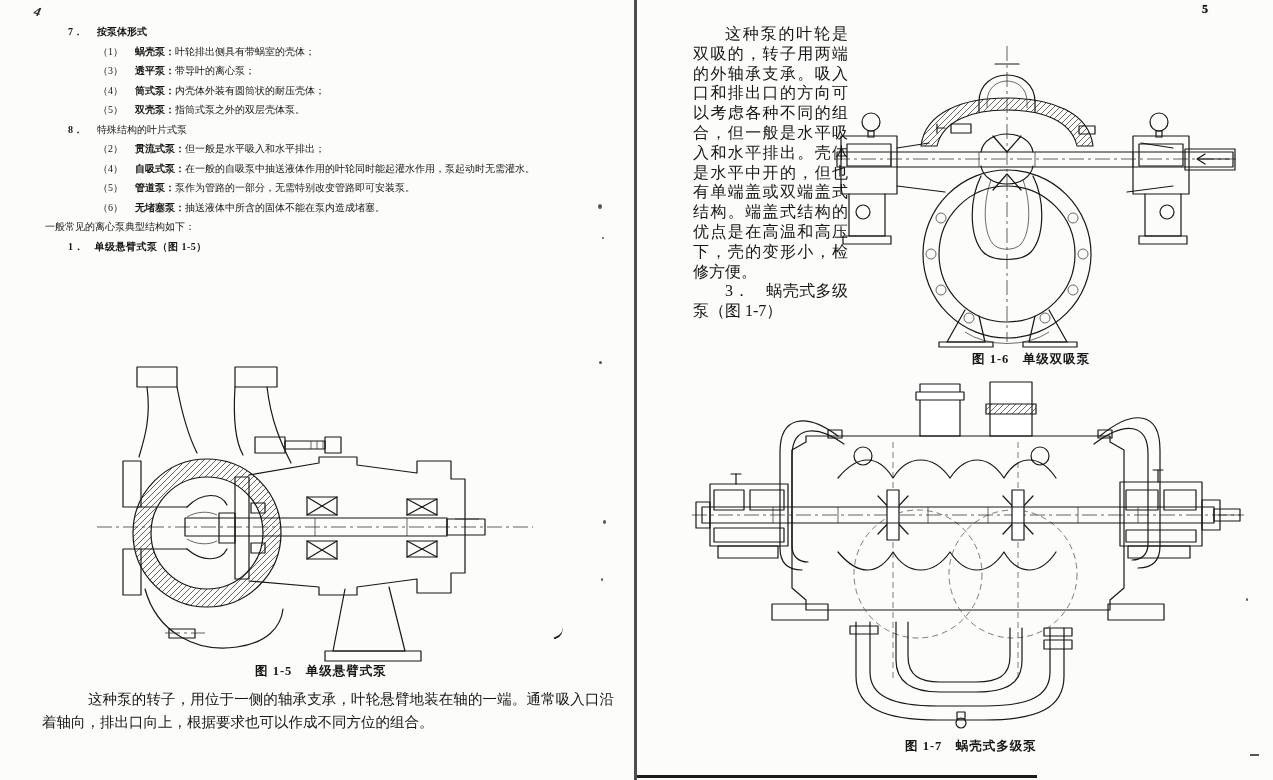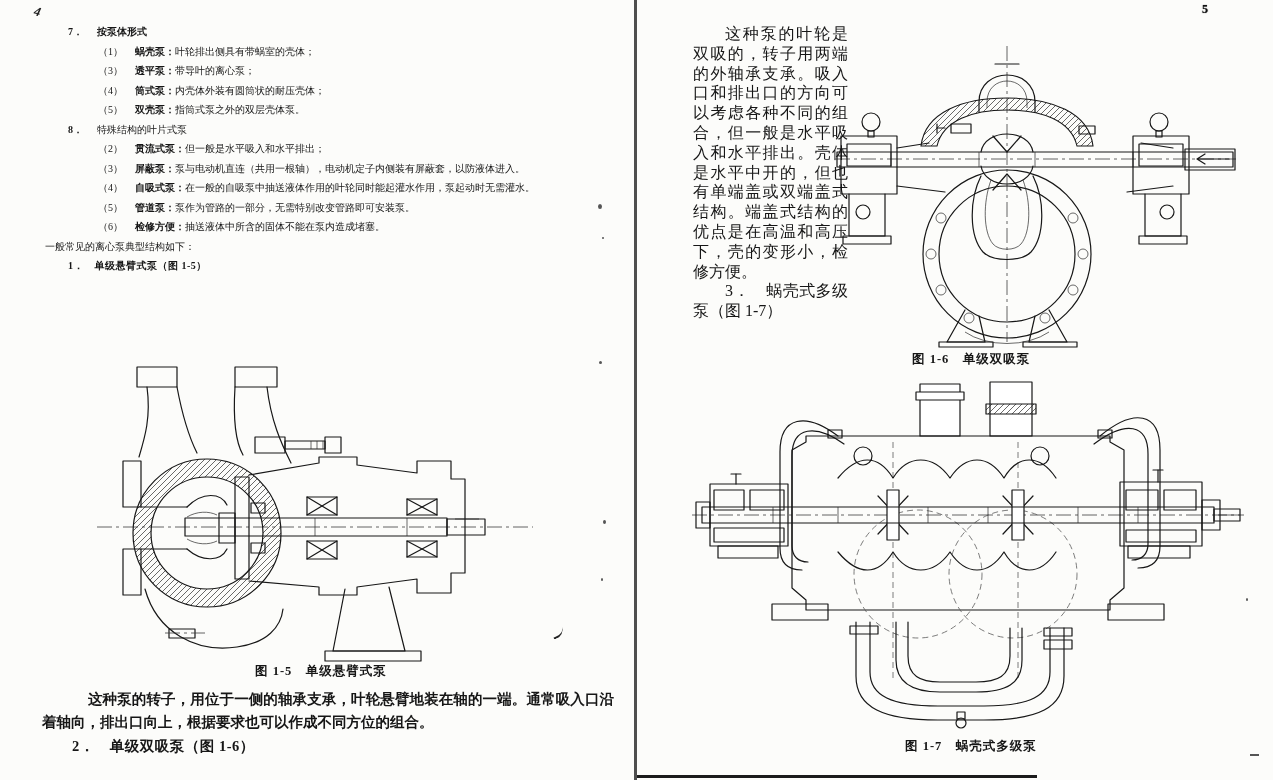--- a/index.html
+++ b/index.html
@@ -65,27 +65,26 @@
         <div class="li"><span class="num">（5）</span><span class="term">双壳泵：</span><span>指筒式泵之外的双层壳体泵。</span></div>
       </div>
     <div class="h">
       <span class="hn">8．</span><span style="font-weight:normal;">特殊结构的叶片式泵</span>
     </div>
     <div class="list">
 
 
         <div class="li"><span class="num">（2）</span><span class="term">贯流式泵：</span><span>但一般是水平吸入和水平排出；</span></div>
 
-        <div class="li"><span class="num">（3）</span><span class="term">屏蔽泵：</span><span>泵与电动机直连（共用一根轴），电动机定子内侧装有屏蔽套，以防液体进入。</span></div>
 
         <div class="li"><span class="num">（4）</span><span class="term">自吸式泵：</span><span>在一般的自吸泵中抽送液体作用的叶轮同时能起灌水作用，泵起动时无需灌水。</span></div>
 
         <div class="li"><span class="num">（5）</span><span class="term">管道泵：</span><span>泵作为管路的一部分，无需特别改变管路即可安装泵。</span></div>
 
-        <div class="li"><span class="num">（6）</span><span class="term">检修方便：</span><span>抽送液体中所含的固体不能在泵内造成堵塞。</span></div>
+        <div class="li"><span class="num">（6）</span><span class="term">无堵塞泵：</span><span>抽送液体中所含的固体不能在泵内造成堵塞。</span></div>
       </div>
     <div class="plain">一般常见的离心泵典型结构如下：</div>
     <div class="numline">1．　单级悬臂式泵（图 1-5）</div>
   </div>
 
   <div class="abs" style="left:85px;top:357px;width:505px;height:308px;">
     <svg width="505" height="308" viewBox="0 0 505 308">
       <defs>
           <pattern id="h5" patternUnits="userSpaceOnUse" width="6" height="6">
             <path d="M0,6 L6,0" stroke="#2a2a2a" stroke-width="0.7"></path>
@@ -153,22 +152,21 @@
       <rect class="ln" x="240" y="294" width="96" height="10" fill="url(#h5)"></rect>
 
       <rect class="ln" x="84" y="272" width="26" height="9" fill="url(#h5)"></rect>
       <line class="cl" x1="80" y1="276" x2="120" y2="276"></line>
     </svg>
   </div>
 
   <div class="abs cap" style="left:255px;top:663px;">图 1-5　单级悬臂式泵</div>
 
   <div class="abs botpara" style="left:42px;top:688px;width:572px;">
-    <div class="para" style="text-indent:46px;font-weight:bold;">这种泵的转子，用位于一侧的轴承支承，叶轮悬臂地装在轴的一端。通常吸入口沿着轴向，排出口向上，根据要求也可以作成不同方位的组合。</div>
-    <div class="numline">2．　单级双吸泵（图 1-6）</div>
+    <div class="para" style="text-indent:46px;">这种泵的转子，用位于一侧的轴承支承，叶轮悬臂地装在轴的一端。通常吸入口沿着轴向，排出口向上，根据要求也可以作成不同方位的组合。</div>
   </div>
 
   <div class="abs rcol" style="left:693px;top:24px;width:155px;">
     <div class="para">这种泵的叶轮是双吸的，转子用两端的外轴承支承。吸入口和排出口的方向可以考虑各种不同的组合，但一般是水平吸入和水平排出。壳体是水平中开的，但也有单端盖或双端盖式结构。端盖式结构的优点是在高温和高压下，壳的变形小，检修方便。</div>
     <div class="para">3．　蜗壳式多级泵（图 1-7）</div>
   </div>
 
   <div class="abs" style="left:833px;top:40px;width:405px;height:308px;">
     <svg width="405" height="308" viewBox="0 0 405 308">
       <defs>
@@ -244,21 +242,21 @@
       <path class="tn" d="M158,140 C150,162 150,192 160,204 C166,211 182,211 188,204 C198,192 198,162 190,140"></path>
 
       <path class="ln" d="M132,270 L114,302 L152,302 L146,276"></path>
       <path class="ln" d="M202,276 L196,302 L234,302 L216,270"></path>
       <rect class="ln" x="106" y="302" width="54" height="5" fill="#fff"></rect>
       <rect class="ln" x="190" y="302" width="54" height="5" fill="#fff"></rect>
       <path class="tn" d="M132,292 A56,34 0 0 0 216,292"></path>
     </svg>
   </div>
 
-  <div class="abs cap" style="left:912px;top:351px;">图 1-6　单级双吸泵</div>
+  <div class="abs cap" style="left:972px;top:351px;">图 1-6　单级双吸泵</div>
 
   <div class="abs" style="left:688px;top:378px;width:560px;height:352px;">
     <svg width="560" height="352" viewBox="0 0 560 352">
       <defs>
           <pattern id="h7" patternUnits="userSpaceOnUse" width="6" height="6">
             <path d="M0,6 L6,0" stroke="#2a2a2a" stroke-width="0.7"></path>
           </pattern>
         </defs>
       <line class="cl" x1="4" y1="137" x2="556" y2="137"></line>
       <line class="dc" x1="205" y1="64" x2="205" y2="300"></line>

